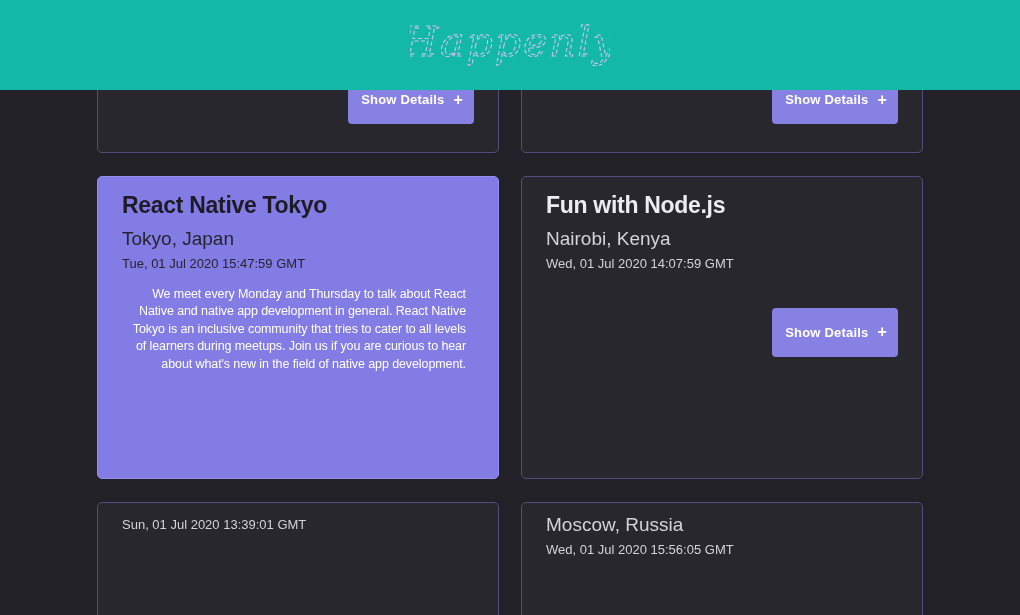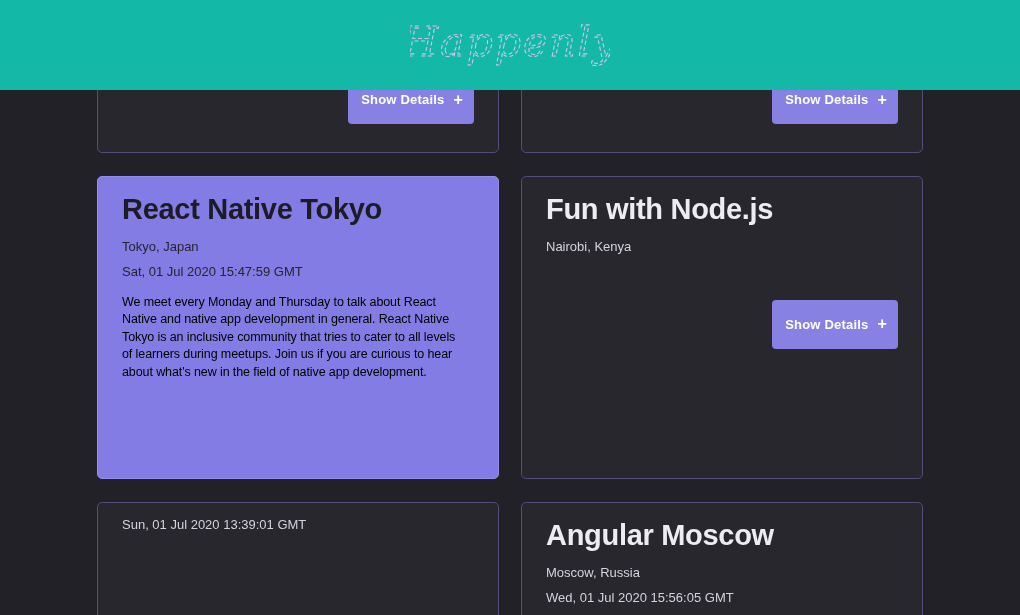--- a/index.html
+++ b/index.html
@@ -47,41 +47,42 @@
     display:flex;flex-direction:column;
     color:#edecf2;
   }
   .card.expanded{
     background:#827ce4;
     border-color:#938eee;
     color:#1d1c26;
   }
   .card-title{
     margin:0 0 10px 0;
-    font-size:29px;line-height:1.3;
+    font-size:23px;line-height:1.3;
     font-weight:700;letter-spacing:-0.3px;
     color:#edecf2;
   }
   .card-sub{
     margin:0 0 9px 0;
-    font-size:13px;line-height:16px;
+    font-size:19px;line-height:16px;
     color:#d4d2da;
   }
   .card-date{
     margin:0;
     font-size:13px;line-height:16px;
     color:#d4d2da;
   }
   .card.expanded .card-title{color:#1d1c26;}
   .card.expanded .card-sub,
   .card.expanded .card-date{color:#26242f;}
   .card-desc{
     margin:14px 8px 0 0;
     font-size:12.5px;line-height:17.5px;letter-spacing:-0.1px;
-    color:#000000;
+    color:#ffffff;
+    text-align:right;
   }
 
   .card-actions{display:flex;justify-content:flex-end;margin-top:auto;}
   .card-actions.inline{margin-top:36px;}
 
   
   .btn{
     display:inline-flex;align-items:center;
     gap:9px;height:49px;padding:0 11px 0 13px;
     border:none;border-radius:4px;
@@ -115,41 +116,41 @@
         <button class="btn btn-show">
           <span>Show Details</span>
           <span class="btn-icon">+</span>
         </button>
       </div>
     </div>
 
     <div class="card expanded">
       <h2 class="card-title">React Native Tokyo</h2>
       <p class="card-sub">Tokyo, Japan</p>
-      <p class="card-date">Sat, 01 Jul 2020 15:47:59 GMT</p>
+      <p class="card-date">Tue, 01 Jul 2020 15:47:59 GMT</p>
       <p class="card-desc">We meet every Monday and Thursday to talk about React Native and native app development in general. React Native Tokyo is an inclusive community that tries to cater to all levels of learners during meetups. Join us if you are curious to hear about what's new in the field of native app development.</p>
     </div>
 
     <div class="card">
       <h2 class="card-title">Fun with Node.js</h2>
       <p class="card-sub">Nairobi, Kenya</p>
+      <p class="card-date">Wed, 01 Jul 2020 14:07:59 GMT</p>
       <div class="card-actions inline">
         <button class="btn btn-show">
           <span>Show Details</span>
           <span class="btn-icon">+</span>
         </button>
       </div>
     </div>
 
     <div class="card">
       <p class="card-date">Sun, 01 Jul 2020 13:39:01 GMT</p>
     </div>
 
     <div class="card">
-      <h2 class="card-title">Angular Moscow</h2>
       <p class="card-sub">Moscow, Russia</p>
       <p class="card-date">Wed, 01 Jul 2020 15:56:05 GMT</p>
     </div>
 
   </div>
 
   <div class="header">
     <svg class="logo-svg" width="200" height="62" viewBox="0 0 200 62">
       <text x="100" y="42" text-anchor="middle">Happenly</text>
     </svg>

